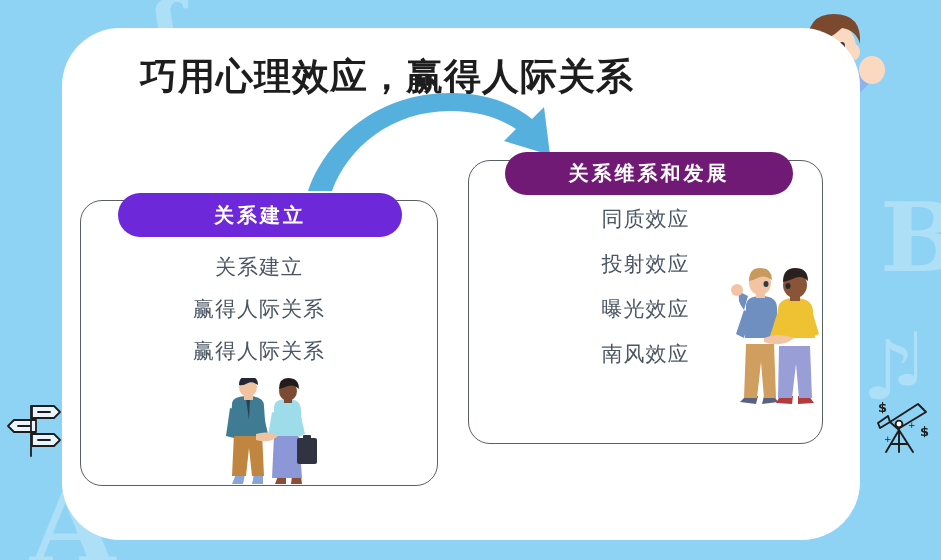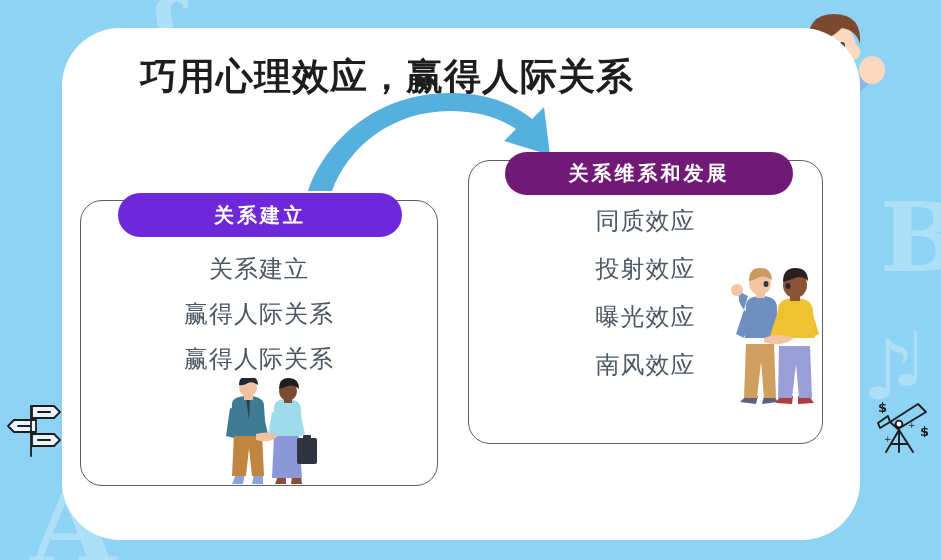--- a/index.html
+++ b/index.html
@@ -107,21 +107,21 @@
   .item-list {
     position: absolute;
     width: 100%;
     text-align: center;
     color: #4b5663;
     font-family: "DejaVu Sans", "Liberation Sans", sans-serif;
   }
   #list-left  { top: 56px; }
   #list-right { top: 48px; }
   .item {
-    font-size: 24px;
+    font-size: 21px;
     line-height: 1;
     letter-spacing: 1px;
     margin-bottom: 21px;
   }
   #list-right .item { margin-bottom: 24px; }
 
   .card-illus {
     position: absolute;
     pointer-events: none;
   }

